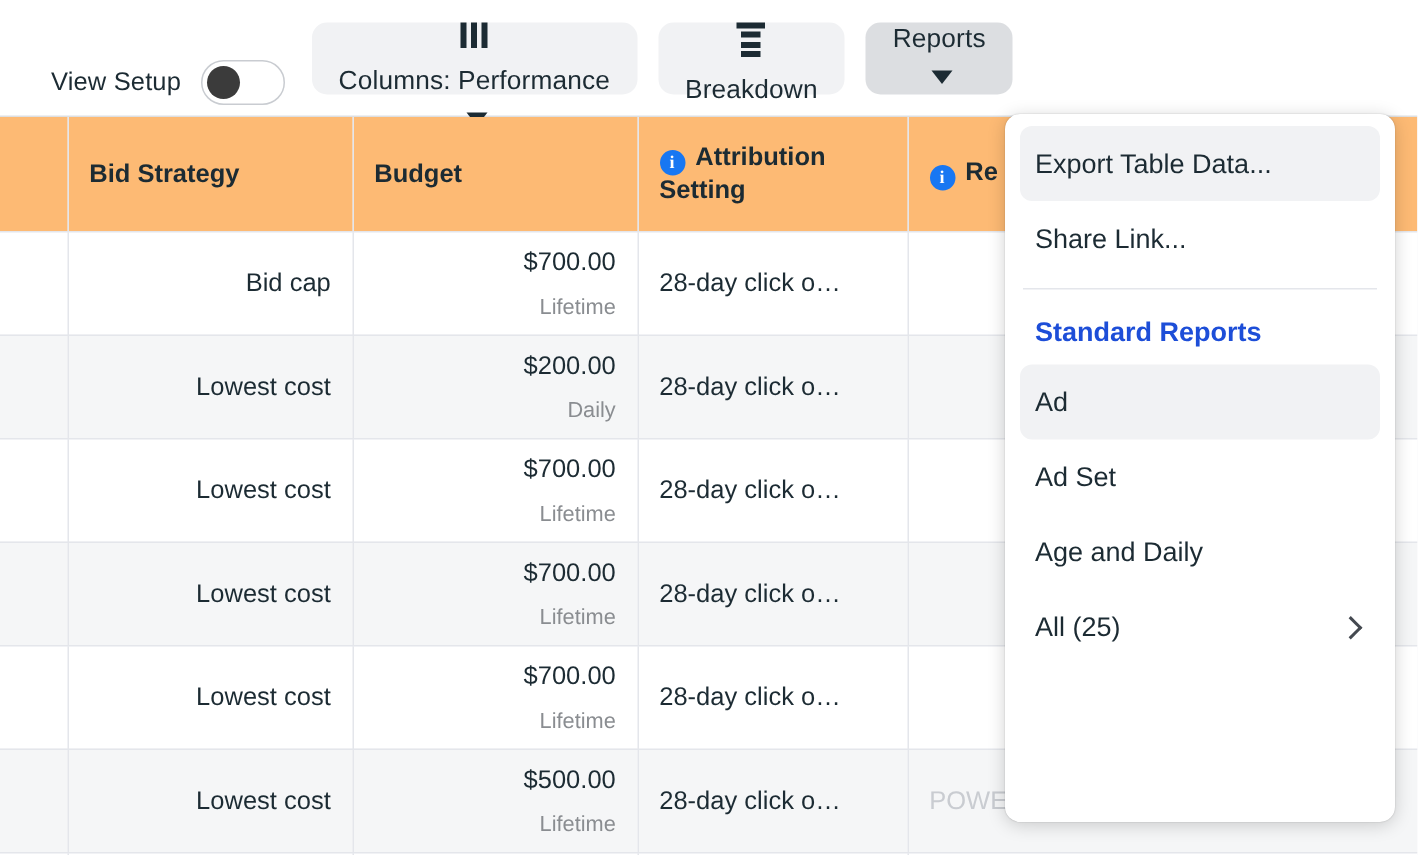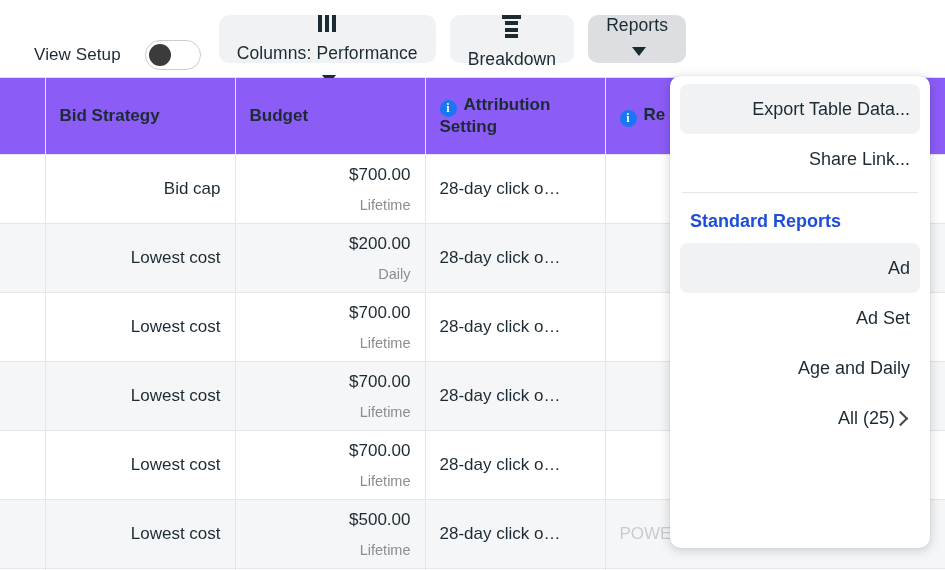--- a/index.html
+++ b/index.html
@@ -15,21 +15,21 @@
   
   .toolbar {
     position: absolute; top: 0; left: 0;
     width: 945px; height: 78px;
     background: #ffffff;
     display: flex; align-items: center;
     padding-left: 34px;
     border-bottom: 1px solid #dddfe2;
   }
   .view-setup-group {
-    display: flex; align-items: center; gap: 24px;
+    display: flex; align-items: center; gap: 13px;
     margin-right: 18px;
     margin-top: 32px;
   }
   .view-setup-label {
     font-size: 17px; font-weight: 400; color: #1c2b33;
     letter-spacing: .1px; white-space: nowrap;
   }
   .toggle {
     width: 56px; height: 30px; border-radius: 15px;
     background: #ffffff; border: 1.5px solid #c9ccd1;
@@ -89,21 +89,21 @@
   table.grid th, table.grid td {
     border-right: 1px solid #e4e6eb;
     border-bottom: 1px solid #e4e6eb;
     vertical-align: middle;
     padding: 0 14px;
   }
   table.grid th:first-child, table.grid td:first-child { border-right: 1px solid #e4e6eb; }
   thead th {
     height: 76px;
     font-size: 17px; font-weight: 700; color: #1c2b33;
-    text-align: left; background: #8b5cf6;
+    text-align: left; background: #fdba74;
     line-height: 1.18;
     border-bottom: 1px solid #cfd1d5;
   }
   thead th .hdr-inner { display: block; }
   .info-icon {
     display: inline-block; width: 17px; height: 17px;
     border-radius: 50%; background: #1877f2; color: #ffffff;
     font-size: 12px; font-weight: 700; line-height: 17px;
     text-align: center; font-family: "Liberation Serif", serif;
     margin-right: 7px; vertical-align: -2px;
@@ -125,21 +125,20 @@
   
   .menu {
     position: absolute; top: 76px; left: 670px;
     width: 260px; height: 472px;
     background: #ffffff;
     border-radius: 10px;
     box-shadow: 0 2px 12px rgba(0,0,0,.18), 0 0 1px rgba(0,0,0,.25);
     padding: 8px 10px;
     z-index: 20;
     overflow: hidden;
-    text-align: right;
   }
   .menu-item {
     height: 50px; display: flex; align-items: center;
     padding: 0 10px; border-radius: 8px;
     font-size: 18px; color: #1c2b33; cursor: pointer;
     white-space: nowrap;
   }
   .menu-item.hl { background: #f1f2f4; }
   .menu-item .mi-label { flex: 1; }
   .chev-right {

